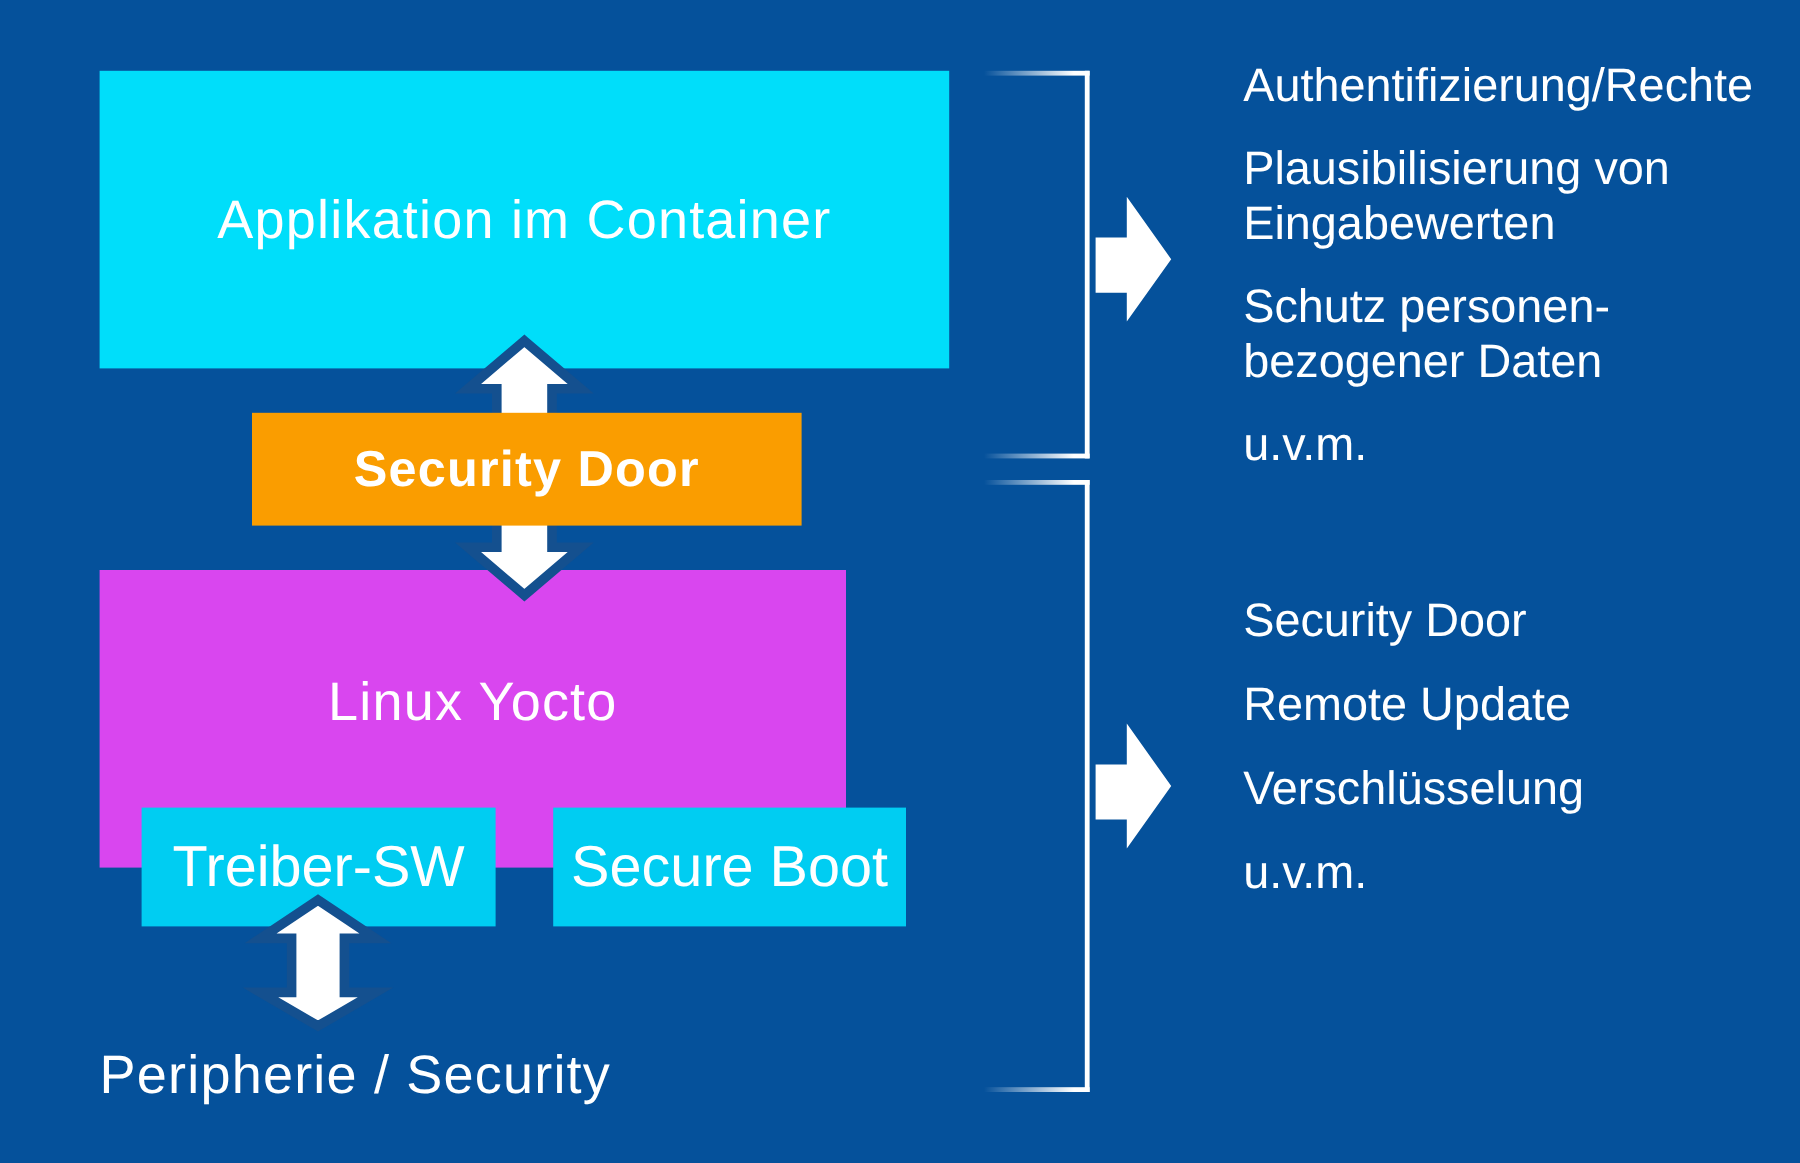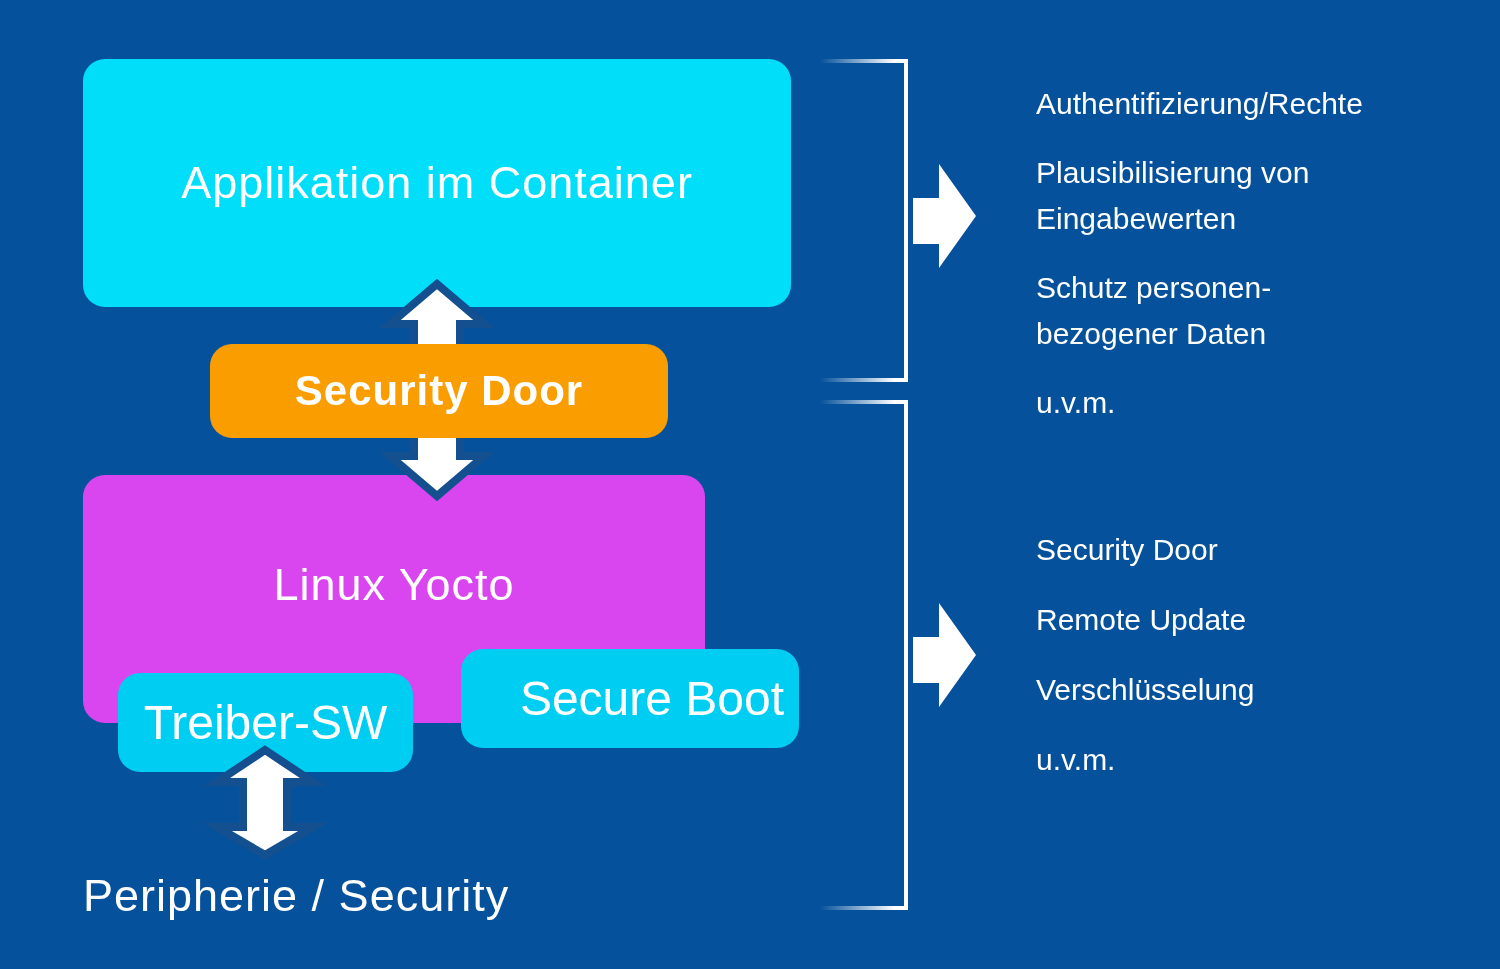--- a/index.html
+++ b/index.html
@@ -1,39 +1,39 @@
 <!DOCTYPE html>
 <html><head>
 <meta charset="utf-8">
 <style>
   html,body{margin:0;padding:0;background:#05519b;}
   .stage{
     position:relative;width:1500px;height:969px;overflow:hidden;
     background:#05519b;color:#ffffff;
     font-family:"Liberation Sans", sans-serif;
   }
-  .box{position:absolute;display:flex;align-items:center;justify-content:center;text-align:center;border-radius:22px;}
+  .box{position:absolute;display:flex;align-items:center;justify-content:center;text-align:center;}
   .app-box{left:83px;top:59px;width:708px;height:248px;background:#00defa;z-index:1;font-size:45px;letter-spacing:1px;}
   .gray-box{left:83px;top:475px;width:622px;height:248px;background:#d946ef;z-index:1;font-size:45px;letter-spacing:1px;padding-bottom:28px;box-sizing:border-box;}
   .orange-box{left:210px;top:344px;width:458px;height:94px;background:#fa9d00;z-index:3;font-size:42px;font-weight:700;letter-spacing:1px;}
   .sub-box{background:#00cdf2;z-index:1;font-size:48px;}
   .treiber-box{left:118px;top:673px;width:295px;height:99px;}
-  .secure-box{left:461px;top:649px;width:294px;height:99px;padding-left:44px;}
+  .secure-box{left:461px;top:673px;width:294px;height:99px;}
   .periph-label{position:absolute;left:83px;top:872px;font-size:45px;line-height:48px;z-index:1;letter-spacing:1px;}
   .arrows{position:absolute;left:0;top:0;z-index:2;pointer-events:none;}
   .v-arrow{fill:#ffffff;stroke:#14508f;stroke-width:8;stroke-linejoin:miter;}
   .r-arrow{fill:#ffffff;}
   .vline{position:absolute;left:904px;width:4px;background:#ffffff;z-index:2;}
   .vline-top{top:59px;height:323px;}
   .vline-bottom{top:400px;height:510px;}
   .tick{position:absolute;left:820px;width:88px;height:4px;z-index:2;
         background:linear-gradient(to left,#ffffff 15%,rgba(255,255,255,0) 100%);}
   .tick-1a{top:59px;} .tick-1b{top:378px;}
   .tick-2a{top:400px;} .tick-2b{top:906px;}
-  .list{position:absolute;left:1036px;width:430px;z-index:2;font-size:30px;line-height:46px;margin-top:32px;}
+  .list{position:absolute;left:1036px;width:430px;z-index:2;font-size:39px;line-height:46px;}
   .list-top{top:49px;}
   .list-bottom{top:495px;}
   .list .item{margin-bottom:23px;white-space:pre-line;}
   .list-bottom .item{margin-bottom:24px;}
 </style>
 </head>
 <body>
 
 <div class="stage">
 

